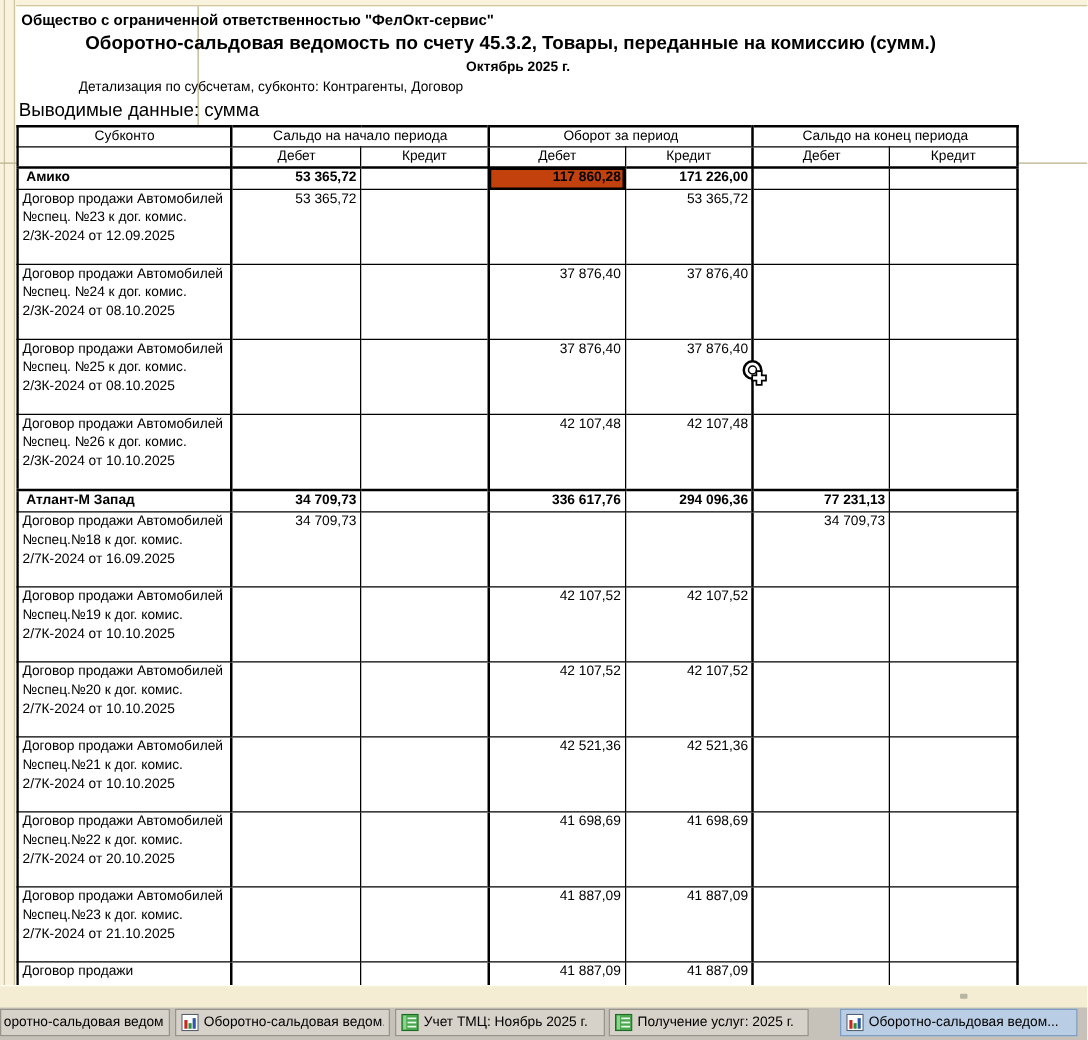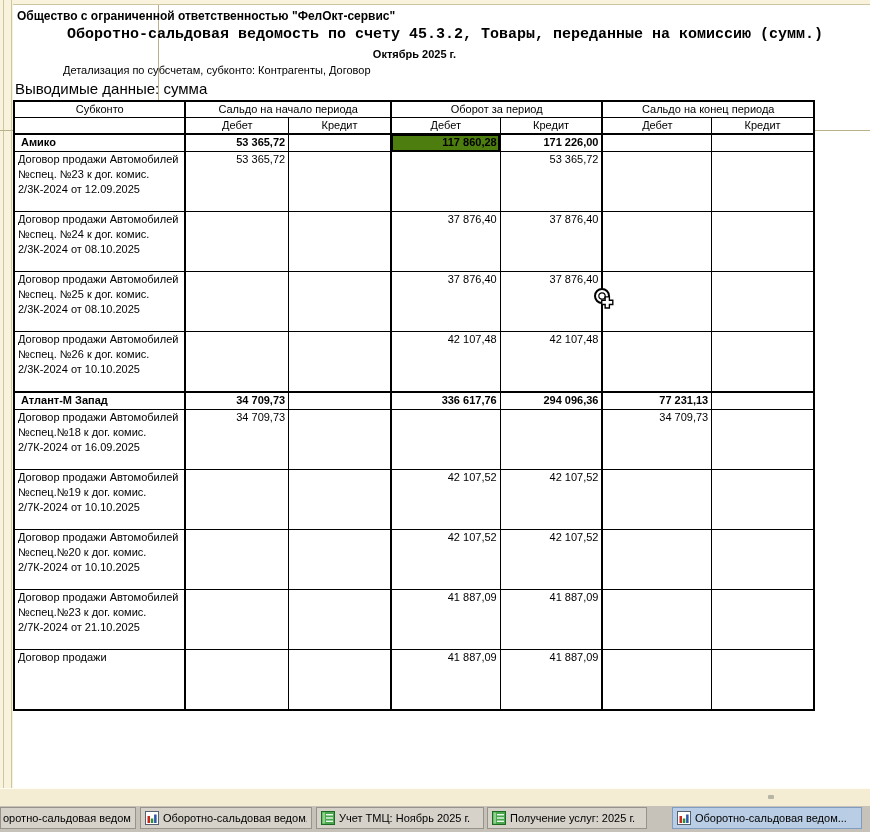--- a/index.html
+++ b/index.html
@@ -10,39 +10,39 @@
   
   .chrome-left{position:absolute;left:0;top:0;width:13px;height:788px;background:#f9f3dd;z-index:0;}
   .chrome-left .l1{position:absolute;left:3px;top:0;width:1px;height:100%;background:#cdc6a0;}
   .chrome-left .l2{position:absolute;left:11px;top:0;width:1px;height:100%;background:#cdc6a0;}
   .chrome-top{position:absolute;left:0;top:0;width:870px;height:4px;background:#f9f3dd;border-bottom:1px solid #cdc6a0;z-index:0;}
   .freeze-v{position:absolute;left:158px;top:5px;width:1px;height:95px;background:#b8b189;z-index:0;}
   .freeze-h{position:absolute;left:0;top:130px;width:870px;height:1px;background:#b8b189;z-index:0;}
 
   
   .rpt-company{position:absolute;left:17px;top:9px;font-size:12px;font-weight:bold;white-space:nowrap;z-index:2;}
-  .rpt-title{position:absolute;left:22px;top:26px;width:801px;text-align:right;font-size:15px;font-weight:bold;z-index:2;font-family:Liberation Mono, monospace;}
+  .rpt-title{position:absolute;left:8px;top:26px;width:801px;text-align:center;font-size:15px;font-weight:bold;z-index:2;}
   .rpt-period{position:absolute;left:14px;top:48px;width:801px;text-align:center;font-size:11px;font-weight:bold;z-index:2;}
   .rpt-detail{position:absolute;left:15px;top:64px;font-size:11px;z-index:2;margin-left:48px;}
   .rpt-data{position:absolute;left:15px;top:80px;font-size:15px;z-index:2;}
 
   
   .tbl-wrap{position:absolute;left:13px;top:100px;width:806px;height:690px;overflow:hidden;z-index:1;}
   table.osv{border-collapse:collapse;table-layout:fixed;width:802px;background:#fff;}
   table.osv td{border:1px solid #000;font-size:11px;line-height:15px;padding:0 3px;vertical-align:top;overflow:hidden;}
   table.osv{border:2px solid #000;}
   td.gsep{border-right-width:2px !important;}
   tr.hdr1 td{height:15px;text-align:center;margin-left:16px;}
   tr.hdr2 td{height:14px;text-align:center;border-bottom-width:2px;}
   tr.group td{height:16px;font-weight:bold;border-top-width:2px;}
   tr.detail td{height:59px;}
   td.name{padding-left:10px;padding-top:1px;}
   tr.group td.name{padding-left:6px;}
   td.num{text-align:right;padding-right:4px;white-space:nowrap;padding-top:1px;}
-  td.sel{background:#4d7c0f;outline:2px solid #000;outline-offset:-2px;}
+  td.sel{background:#c2410c;outline:2px solid #000;outline-offset:-2px;}
 
   
   .cursor{position:absolute;left:593px;top:286px;z-index:5;}
 
   
   .scroll-strip{position:absolute;left:0;top:788px;width:870px;height:18px;background:#f4edd3;border-top:1px solid #fffdf2;z-index:3;}
   .scroll-strip .grip{position:absolute;left:768px;top:6px;width:6px;height:4px;background:#b9b5a5;border-radius:1px;}
 
   
   .taskbar{position:absolute;left:0;top:806px;width:870px;height:26px;background:#c6c2b9;z-index:4;}
@@ -176,20 +176,38 @@
         <tr class="detail">
     <td class="name gsep">Договор продажи Автомобилей №спец.№20 к дог. комис. 2/7К-2024 от 10.10.2025</td>
     <td class="num"></td>
     <td class="num gsep"></td>
     <td class="num">42 107,52</td>
     <td class="num gsep">42 107,52</td>
     <td class="num"></td>
     <td class="num"></td>
   </tr>
         <tr class="detail">
+    <td class="name gsep">Договор продажи Автомобилей №спец.№21 к дог. комис. 2/7К-2024 от 10.10.2025</td>
+    <td class="num"></td>
+    <td class="num gsep"></td>
+    <td class="num">42 521,36</td>
+    <td class="num gsep">42 521,36</td>
+    <td class="num"></td>
+    <td class="num"></td>
+  </tr>
+        <tr class="detail">
+    <td class="name gsep">Договор продажи Автомобилей №спец.№22 к дог. комис. 2/7К-2024 от 20.10.2025</td>
+    <td class="num"></td>
+    <td class="num gsep"></td>
+    <td class="num">41 698,69</td>
+    <td class="num gsep">41 698,69</td>
+    <td class="num"></td>
+    <td class="num"></td>
+  </tr>
+        <tr class="detail">
     <td class="name gsep">Договор продажи Автомобилей №спец.№23 к дог. комис. 2/7К-2024 от 21.10.2025</td>
     <td class="num"></td>
     <td class="num gsep"></td>
     <td class="num">41 887,09</td>
     <td class="num gsep">41 887,09</td>
     <td class="num"></td>
     <td class="num"></td>
   </tr>
         <tr class="detail">
     <td class="name gsep">Договор продажи</td>

